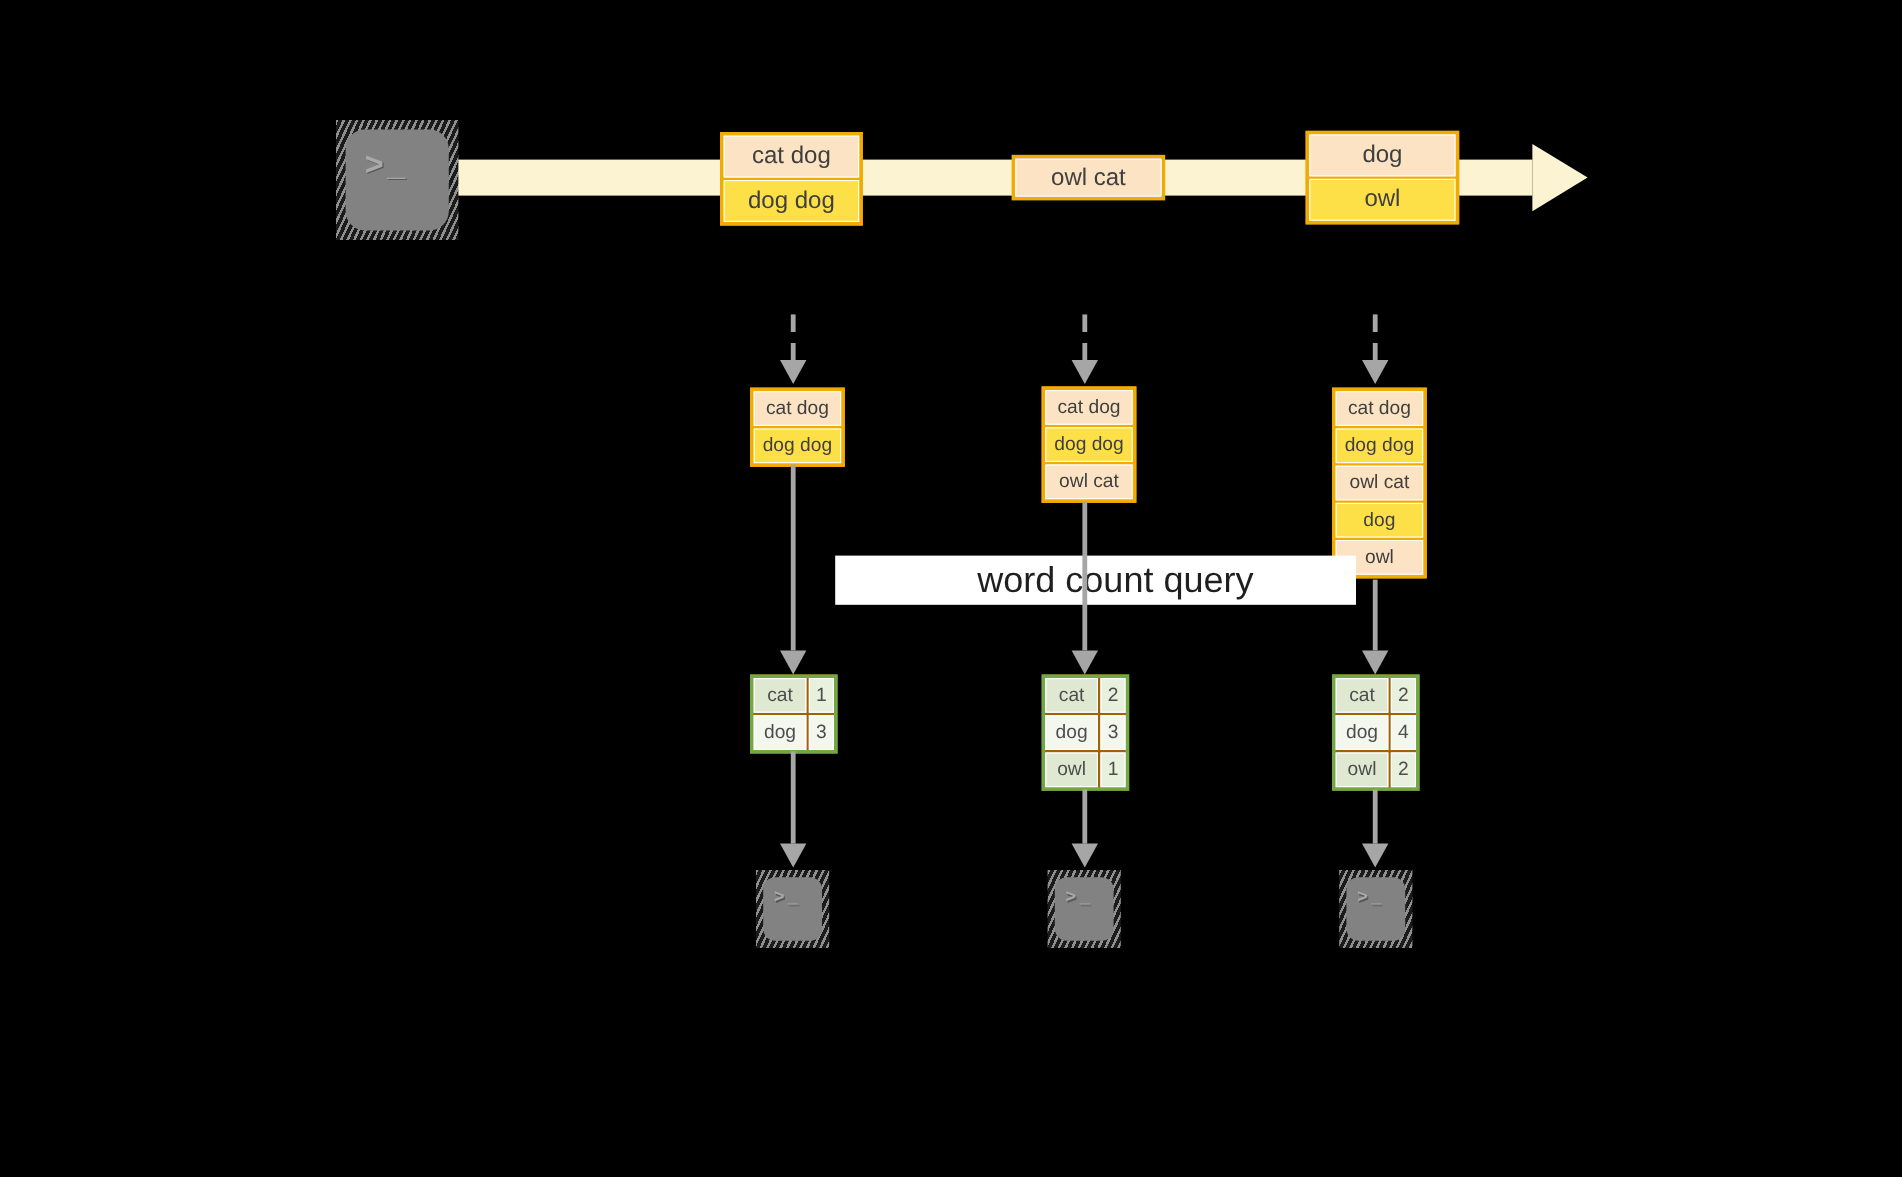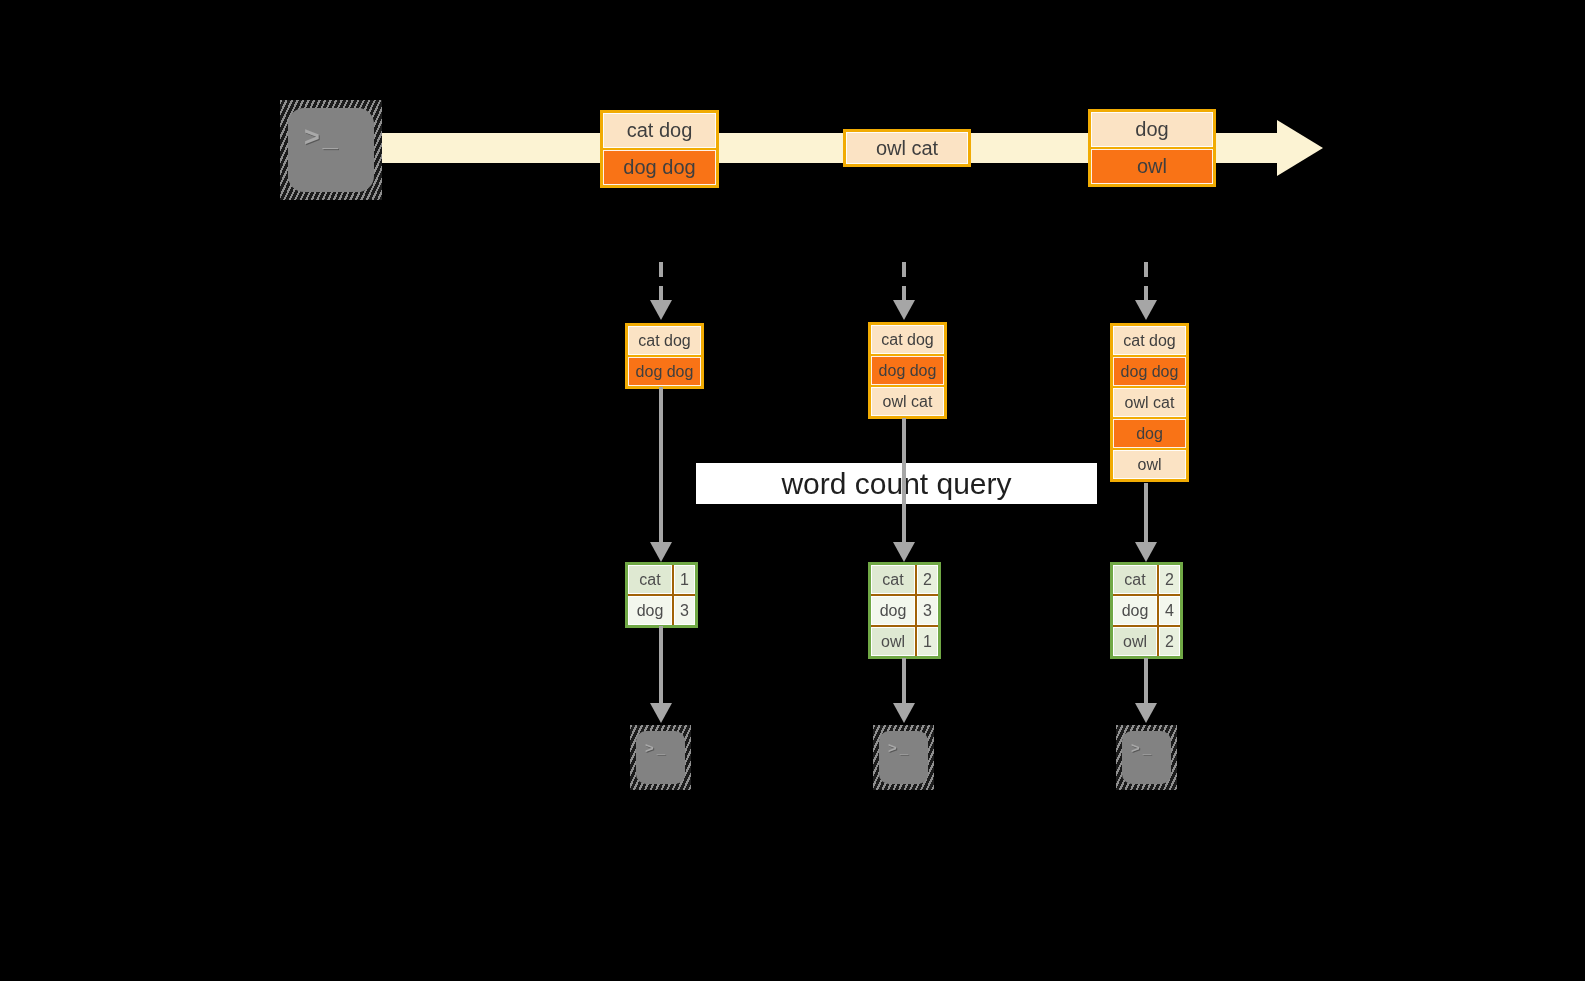--- a/index.html
+++ b/index.html
@@ -19,39 +19,39 @@
   .band-head{position:absolute;left:1277px;top:120px;width:0;height:0;z-index:1;
     border-top:28px solid transparent;border-bottom:28px solid transparent;border-left:46px solid #fcf3d3;}
   
   .obox{position:absolute;z-index:2;background:#f1ab03;border:3px solid #f1ab03;
     display:grid;gap:2px;box-sizing:content-box;}
   .obox .row{border:1px solid rgba(255,255,255,.9);display:flex;align-items:center;justify-content:center;
     color:#3f3f3f;box-sizing:border-box;}
   .rowtext-lg{font-size:20px;}
   .rowtext-sm{font-size:16px;}
   .fill-a{background:#fbe3c4;}
-  .fill-b{background:#f97316;}
+  .fill-b{background:#fde047;}
   
   .gtable{position:absolute;z-index:2;background:#a16207;border:3px solid #70a845;
     display:grid;grid-template-columns:44px 21px;grid-auto-rows:29px;gap:2px;}
   .gtable .gcell{border:1px solid #fff;display:flex;align-items:center;justify-content:center;
     font-size:16px;color:#4d4d4d;box-sizing:border-box;}
   .g-a{background:#dfe9d2;}
   .g-ac{background:#e8f0de;}
   .g-b{background:#f3f7ed;}
   
   .varrow{position:absolute;width:22px;display:flex;flex-direction:column;align-items:center;
     transform:translateX(-50%);z-index:4;}
   .vline{width:4px;background:#a6a6a6;}
   .vline.dashed{background:repeating-linear-gradient(to bottom,#a6a6a6 0 15px,transparent 15px 24px);}
   .vhead{width:0;height:0;border-left:11px solid transparent;border-right:11px solid transparent;
     border-top:20px solid #a6a6a6;}
   
   .qbox{position:absolute;left:696px;top:463px;width:401px;height:41px;background:#fff;z-index:3;
-    display:flex;align-items:center;justify-content:center;font-size:30px;color:#1f1f1f;}
+    display:flex;align-items:center;justify-content:center;font-size:30px;color:#1f1f1f;padding-left:33px;}
 </style>
 </head>
 <body>
 
 <div id="canvas">
 
   <div class="band"></div>
   <div class="band-head"></div>
 
   <div class="term term-big" style="left:280px;top:100px;width:102px;height:100px;">

